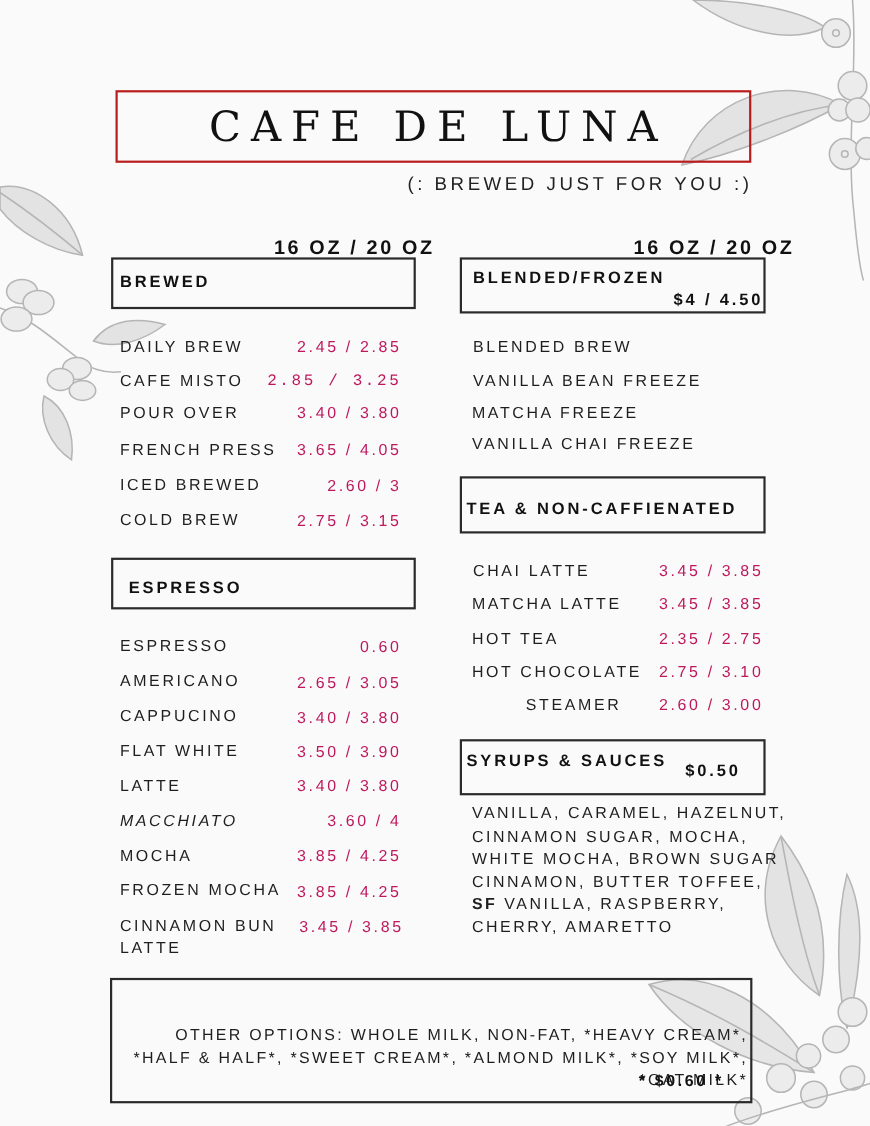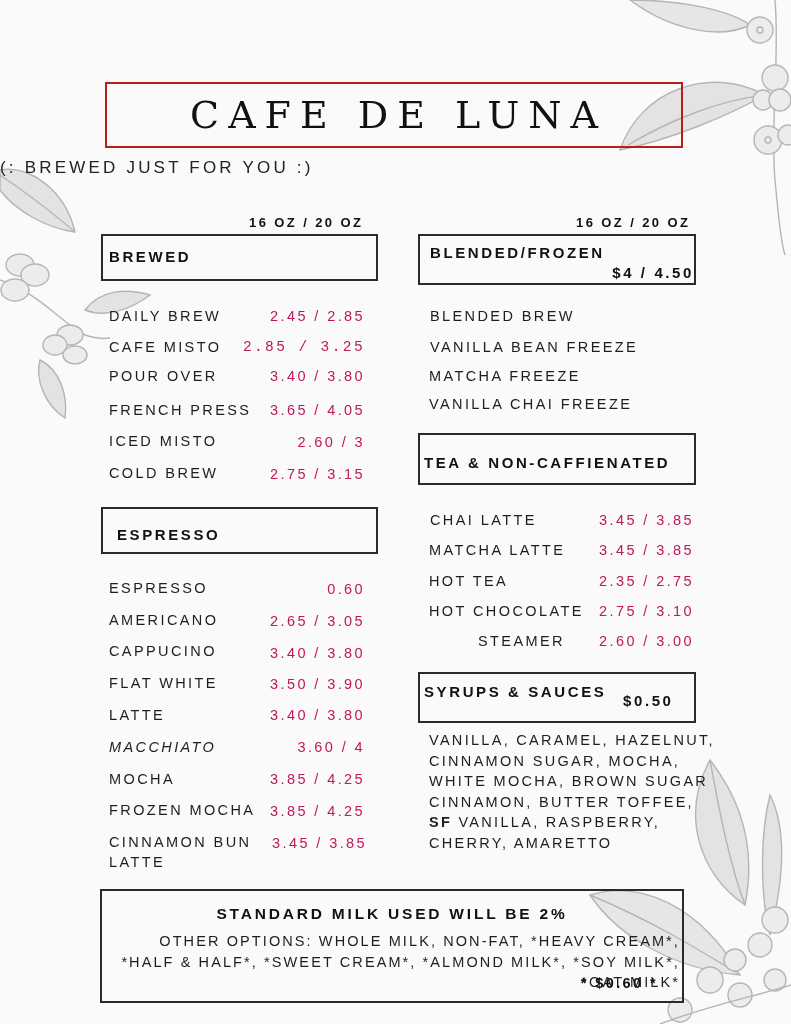--- a/index.html
+++ b/index.html
@@ -15,25 +15,25 @@
     position: absolute; left: 105px; top: 82px; width: 578px; height: 66px;
     border: 2px solid #b91c1c; box-sizing: border-box;
     display: flex; align-items: center; justify-content: center;
   }
   .title {
     font-family: "DejaVu Serif", "Liberation Serif", serif;
     font-size: 38px; letter-spacing: 9px; font-weight: normal; color: #111;
     padding-left: 9px;
   }
   .tagline {
-    position: absolute; left: 0; width: 684px; top: 158px; text-align: left;
+    position: absolute; left: 0; width: 684px; top: 158px; text-align: right;
     font-size: 17px; letter-spacing: 3.2px; color: #222;
   }
   .size-hdr {
-    position: absolute; font-size: 13px; font-weight: bold; letter-spacing: 2.4px; color: #111;
+    position: absolute; font-size: 18px; font-weight: bold; letter-spacing: 2.4px; color: #111;
   }
   .sec-box {
     position: absolute; border: 2px solid #2a2a2a; box-sizing: border-box;
   }
   .sec-title {
     position: absolute; font-weight: bold; font-size: 15px; letter-spacing: 2.6px; color: #111;
     white-space: nowrap;
   }
   .item {
     position: absolute; font-size: 14.5px; letter-spacing: 2.4px; color: #1e1e1e; white-space: nowrap;
@@ -129,21 +129,21 @@
 <div class="sec-title" style="left:109px;top:248px;">BREWED</div>
 
 <div class="item" style="left:109px;top:308px;">DAILY BREW</div>
 <div class="price" style="right:426px;top:308px;">2.45 / 2.85</div>
 <div class="item" style="left:109px;top:339px;">CAFE MISTO</div>
 <div class="price" style="right:426px;top:339px;font-family:Liberation Mono, monospace;">2.85 / 3.25</div>
 <div class="item" style="left:109px;top:368px;">POUR OVER</div>
 <div class="price" style="right:426px;top:368px;">3.40 / 3.80</div>
 <div class="item" style="left:109px;top:402px;">FRENCH PRESS</div>
 <div class="price" style="right:426px;top:402px;">3.65 / 4.05</div>
-<div class="item" style="left:109px;top:433px;">ICED MISTO</div>
+<div class="item" style="left:109px;top:433px;">ICED BREWED</div>
 <div class="price" style="right:426px;top:434px;">2.60 / 3</div>
 <div class="item" style="left:109px;top:465px;">COLD BREW</div>
 <div class="price" style="right:426px;top:466px;">2.75 / 3.15</div>
 
 <div class="sec-box" style="left:101px;top:507px;width:277px;height:47px;"></div>
 <div class="sec-title" style="left:117px;top:526px;">ESPRESSO</div>
 
 <div class="item" style="left:109px;top:580px;">ESPRESSO</div>
 <div class="price" style="right:426px;top:581px;">0.60</div>
 <div class="item" style="left:109px;top:612px;">AMERICANO</div>
@@ -187,16 +187,15 @@
 <div class="item" style="left:430px;top:633px;margin-left:48px;">STEAMER</div>
 <div class="price" style="right:97px;top:633px;">2.60 / 3.00</div>
 
 <div class="sec-box" style="left:418px;top:672px;width:278px;height:51px;"></div>
 <div class="sec-title" style="left:424px;top:683px;">SYRUPS &amp; SAUCES</div>
 <div class="sec-title" style="left:623px;top:692px;">$0.50</div>
 
 <div class="syrups"><span>VANILLA, CARAMEL, HAZELNUT, CINNAMON SUGAR, MOCHA, WHITE MOCHA, BROWN SUGAR CINNAMON, BUTTER TOFFEE, </span><b>SF</b><span> VANILLA, RASPBERRY, CHERRY, AMARETTO</span></div>
 
 <div class="milk-box">
-  <div class="milk-title">STANDARD MILK USED WILL BE 2%</div>
   <div class="milk-text">OTHER OPTIONS: WHOLE MILK, NON-FAT, *HEAVY CREAM*, *HALF &amp; HALF*, *SWEET CREAM*, *ALMOND MILK*, *SOY MILK*, *OAT MILK*</div>
   <div class="milk-price">* $0.60 *</div>
 </div>
 
 </body></html>

